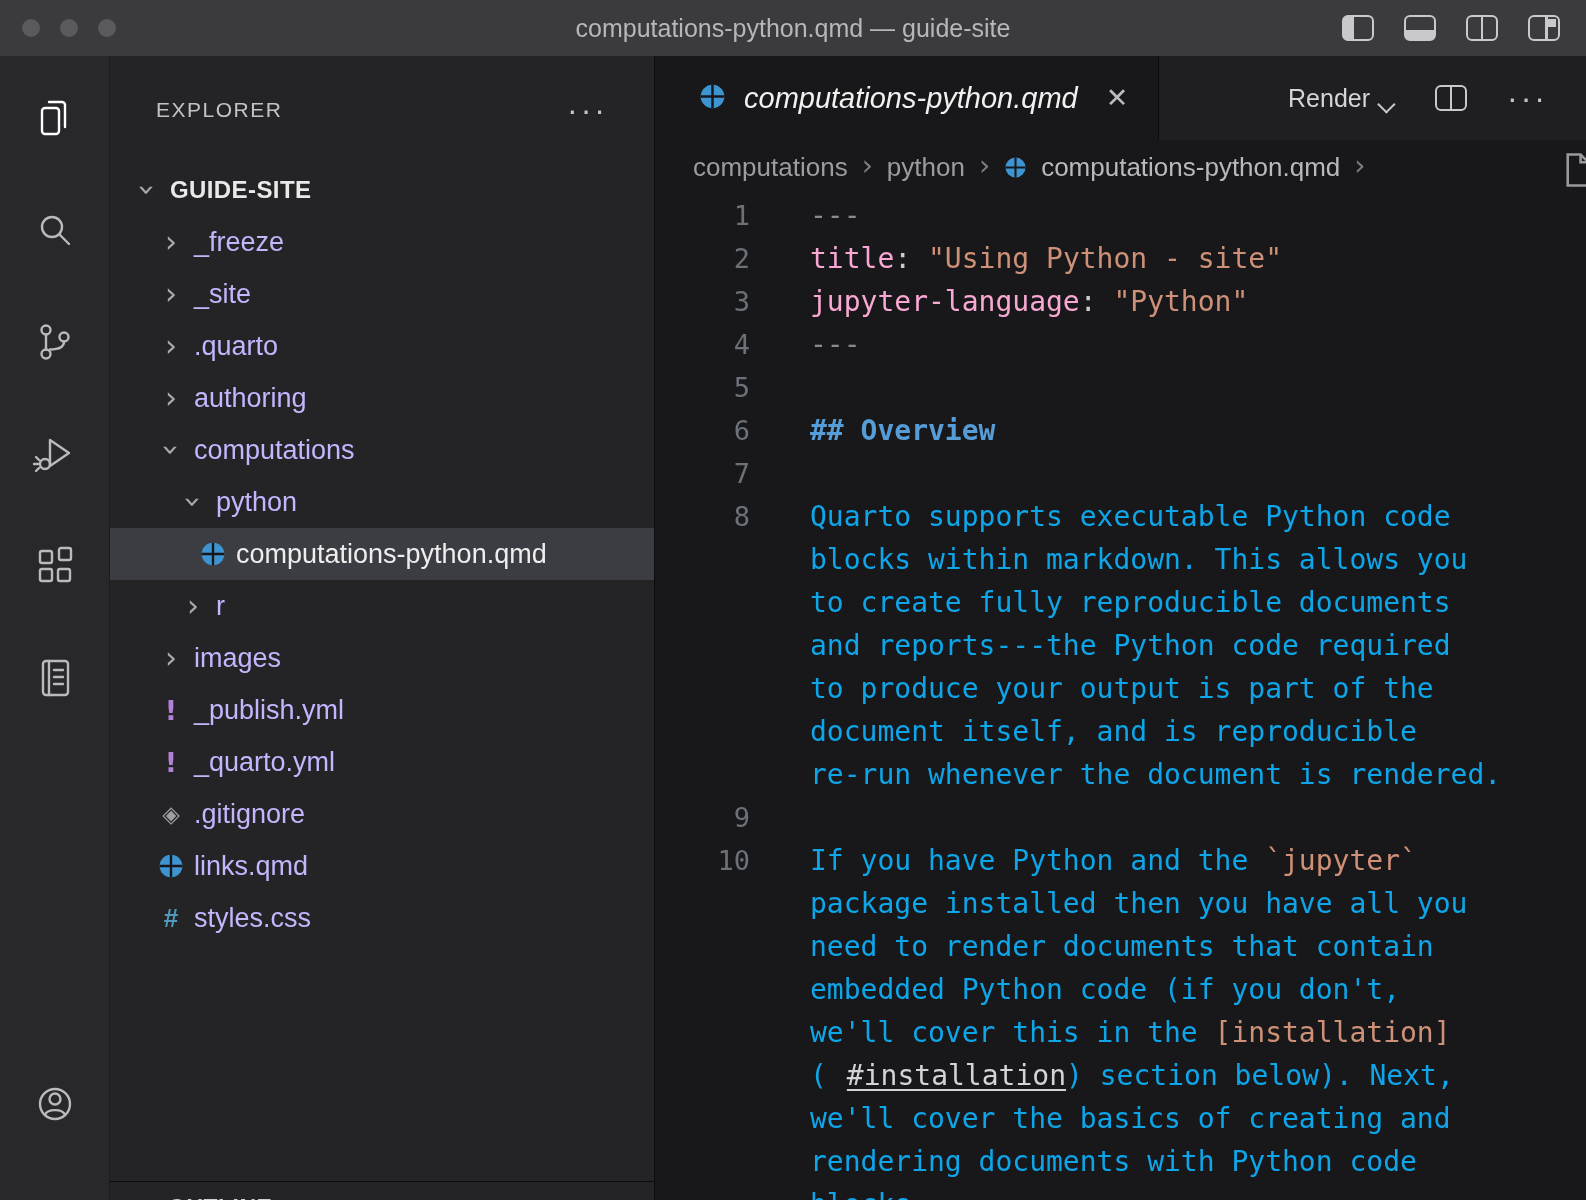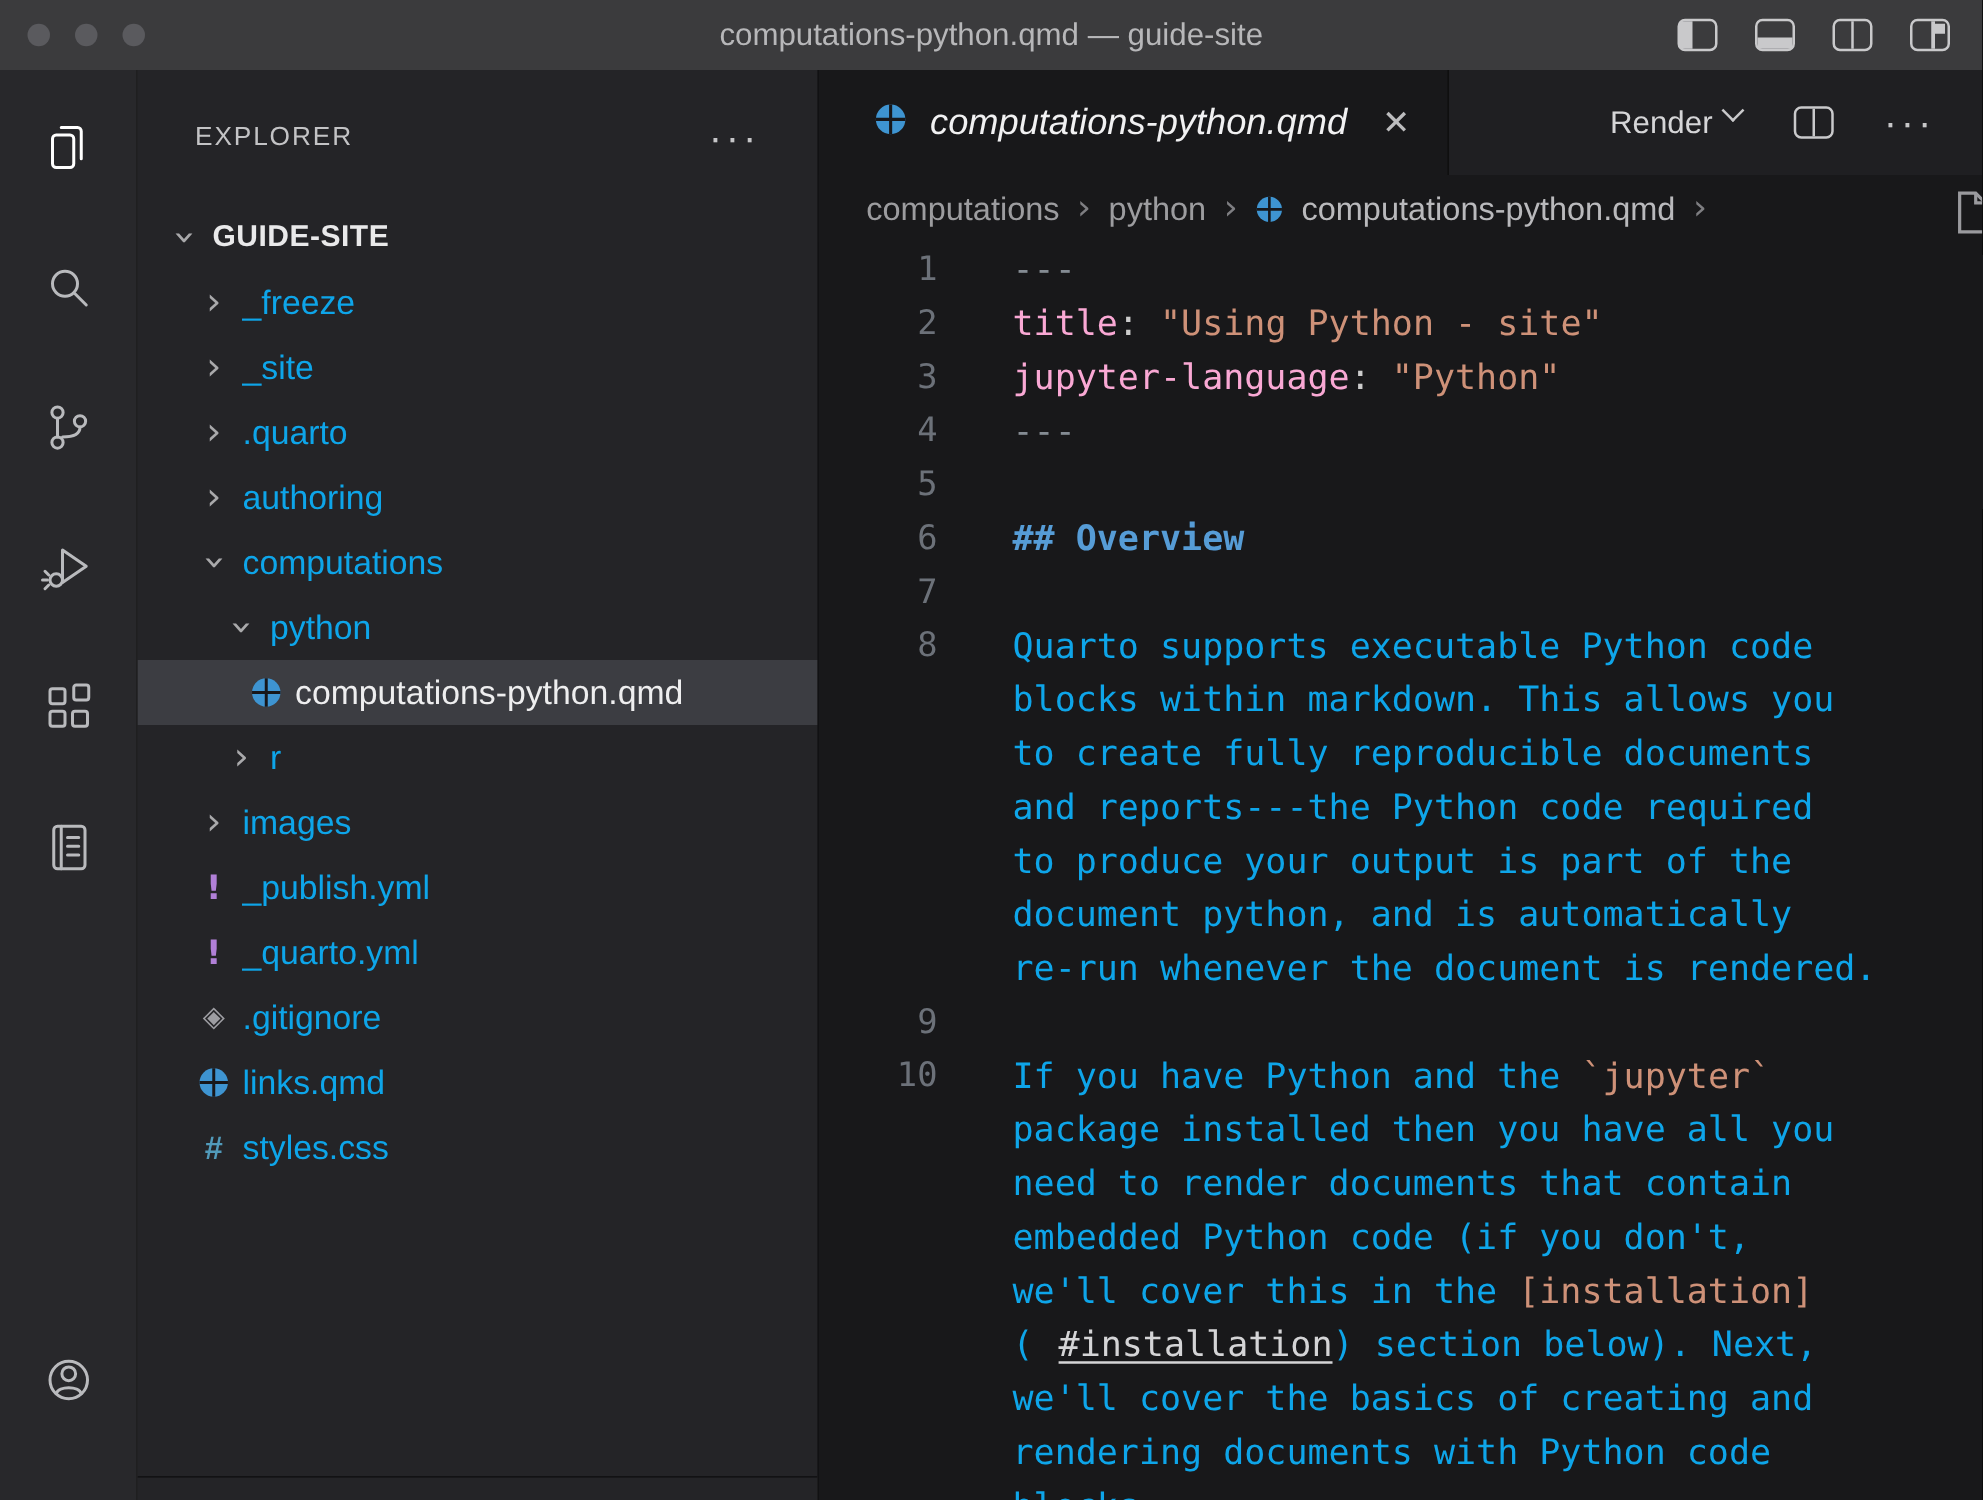--- a/index.html
+++ b/index.html
@@ -34,39 +34,39 @@
   .sidebar{width:545px;flex:none;background:#242427;border-right:1px solid #0d0d0f;
     position:relative;overflow:hidden;box-sizing:border-box;}
   .sb-header{height:84px;display:flex;align-items:center;justify-content:space-between;padding:12px 46px;}
   .sb-title{font-size:21px;letter-spacing:1.5px;color:#c3c3c5;}
   .dots3{color:#c6c6c8;font-size:32px;letter-spacing:3px;line-height:1;}
   .t-row{height:52px;display:flex;align-items:center;cursor:default;}
   .t-row.sel{background:#3c3d42;}
   .t-mark{width:34px;flex:none;display:flex;align-items:center;justify-content:center;}
   .chev{font-size:30px;color:#a9a9ab;line-height:1;display:inline-block;font-family:"DejaVu Sans",sans-serif;}
   .chev.down{transform:rotate(90deg);}
-  .t-label{margin-left:6px;font-size:27px;color:#0ea5e9;white-space:nowrap;}
+  .t-label{margin-left:6px;font-size:27px;color:#c4b5fd;white-space:nowrap;}
   .t-label.root{font-weight:700;font-size:24px;letter-spacing:.4px;color:#e9e9ea;}
   .sel .t-label{color:#eeeeef;}
   .ic-yml{color:#b180d7;font-weight:800;font-size:27px;font-family:"DejaVu Sans",sans-serif;}
   .ic-git{color:#9d9da2;font-size:23px;font-family:"DejaVu Sans",sans-serif;}
   .ic-css{color:#519aba;font-weight:700;font-size:26px;}
   .outline{position:absolute;left:0;right:0;bottom:-34px;height:52px;background:#242427;
     border-top:1px solid #0d0d0f;display:flex;align-items:center;padding-left:18px;}
   .outline .t-label{font-weight:700;font-size:23px;letter-spacing:.5px;color:#d0d0d2;}
 
   
   .editor{flex:1;min-width:0;display:flex;flex-direction:column;background:#18181a;}
   .tabbar{height:84px;background:#1f1f22;display:flex;align-items:stretch;flex:none;}
   .tab{background:#18181a;display:flex;align-items:center;padding:0 30px 0 44px;gap:18px;
     border-right:1px solid #0c0c0d;}
   .tab-title{font-size:29px;font-style:italic;color:#f1f1f2;white-space:nowrap;}
   .tab-close{font-size:27px;color:#bcbcbe;margin-left:10px;}
   .tab-actions{margin-left:auto;display:flex;align-items:center;gap:40px;padding-right:38px;color:#d0d0d2;}
-  .render-btn{display:flex;align-items:flex-start;gap:12px;}
+  .render-btn{display:flex;align-items:flex-end;gap:12px;}
   .render-label{font-size:25px;color:#d5d5d7;}
   .chev-down{width:11px;height:11px;border-left:2.6px solid #c9c9cb;border-bottom:2.6px solid #c9c9cb;
     transform:rotate(-45deg) translateY(-3px);display:inline-block;}
   .split-icon{width:32px;height:26px;border:2.4px solid #c9c9cb;border-radius:6px;position:relative;display:inline-block;box-sizing:border-box;}
   .split-icon::before{content:'';position:absolute;left:50%;top:0;bottom:0;width:2.4px;margin-left:-1.2px;background:#c9c9cb;}
 
   .breadcrumbs{height:54px;flex:none;display:flex;align-items:center;gap:14px;
     padding-left:38px;background:#18181a;position:relative;overflow:hidden;font-size:26px;color:#9c9c9f;}
   .bsep{font-size:28px;color:#7e7e82;font-family:"DejaVu Sans",sans-serif;transform:translateY(-2px);}
   .crumb{white-space:nowrap;}
@@ -323,21 +323,21 @@
           <div class="c-row"><span class="c-num">3</span><span class="c-line"><span class="c-key">jupyter-language</span><span class="c-pun">: </span><span class="c-str">"Python"</span></span></div>
           <div class="c-row"><span class="c-num">4</span><span class="c-line"><span class="c-dim">---</span></span></div>
           <div class="c-row"><span class="c-num">5</span><span class="c-line"></span></div>
           <div class="c-row"><span class="c-num">6</span><span class="c-line"><span class="c-head">## Overview</span></span></div>
           <div class="c-row"><span class="c-num">7</span><span class="c-line"></span></div>
           <div class="c-row"><span class="c-num">8</span><span class="c-line"><span class="c-txt">Quarto supports executable Python code</span></span></div>
           <div class="c-row"><span class="c-num"></span><span class="c-line"><span class="c-txt">blocks within markdown. This allows you</span></span></div>
           <div class="c-row"><span class="c-num"></span><span class="c-line"><span class="c-txt">to create fully reproducible documents</span></span></div>
           <div class="c-row"><span class="c-num"></span><span class="c-line"><span class="c-txt">and reports---the Python code required</span></span></div>
           <div class="c-row"><span class="c-num"></span><span class="c-line"><span class="c-txt">to produce your output is part of the</span></span></div>
-          <div class="c-row"><span class="c-num"></span><span class="c-line"><span class="c-txt">document python, and is automatically</span></span></div>
+          <div class="c-row"><span class="c-num"></span><span class="c-line"><span class="c-txt">document itself, and is reproducible</span></span></div>
           <div class="c-row"><span class="c-num"></span><span class="c-line"><span class="c-txt">re-run whenever the document is rendered.</span></span></div>
           <div class="c-row"><span class="c-num">9</span><span class="c-line"></span></div>
           <div class="c-row"><span class="c-num">10</span><span class="c-line"><span class="c-txt">If you have Python and the </span><span class="c-code">`jupyter`</span></span></div>
           <div class="c-row"><span class="c-num"></span><span class="c-line"><span class="c-txt">package installed then you have all you</span></span></div>
           <div class="c-row"><span class="c-num"></span><span class="c-line"><span class="c-txt">need to render documents that contain</span></span></div>
           <div class="c-row"><span class="c-num"></span><span class="c-line"><span class="c-txt">embedded Python code (if you don't,</span></span></div>
           <div class="c-row"><span class="c-num"></span><span class="c-line"><span class="c-txt">we'll cover this in the </span><span class="c-str">[installation]</span></span></div>
           <div class="c-row"><span class="c-num"></span><span class="c-line"><span class="c-txt">(</span><span class="c-link">#installation</span><span class="c-txt">) section below). Next,</span></span></div>
           <div class="c-row"><span class="c-num"></span><span class="c-line"><span class="c-txt">we'll cover the basics of creating and</span></span></div>
           <div class="c-row"><span class="c-num"></span><span class="c-line"><span class="c-txt">rendering documents with Python code</span></span></div>

